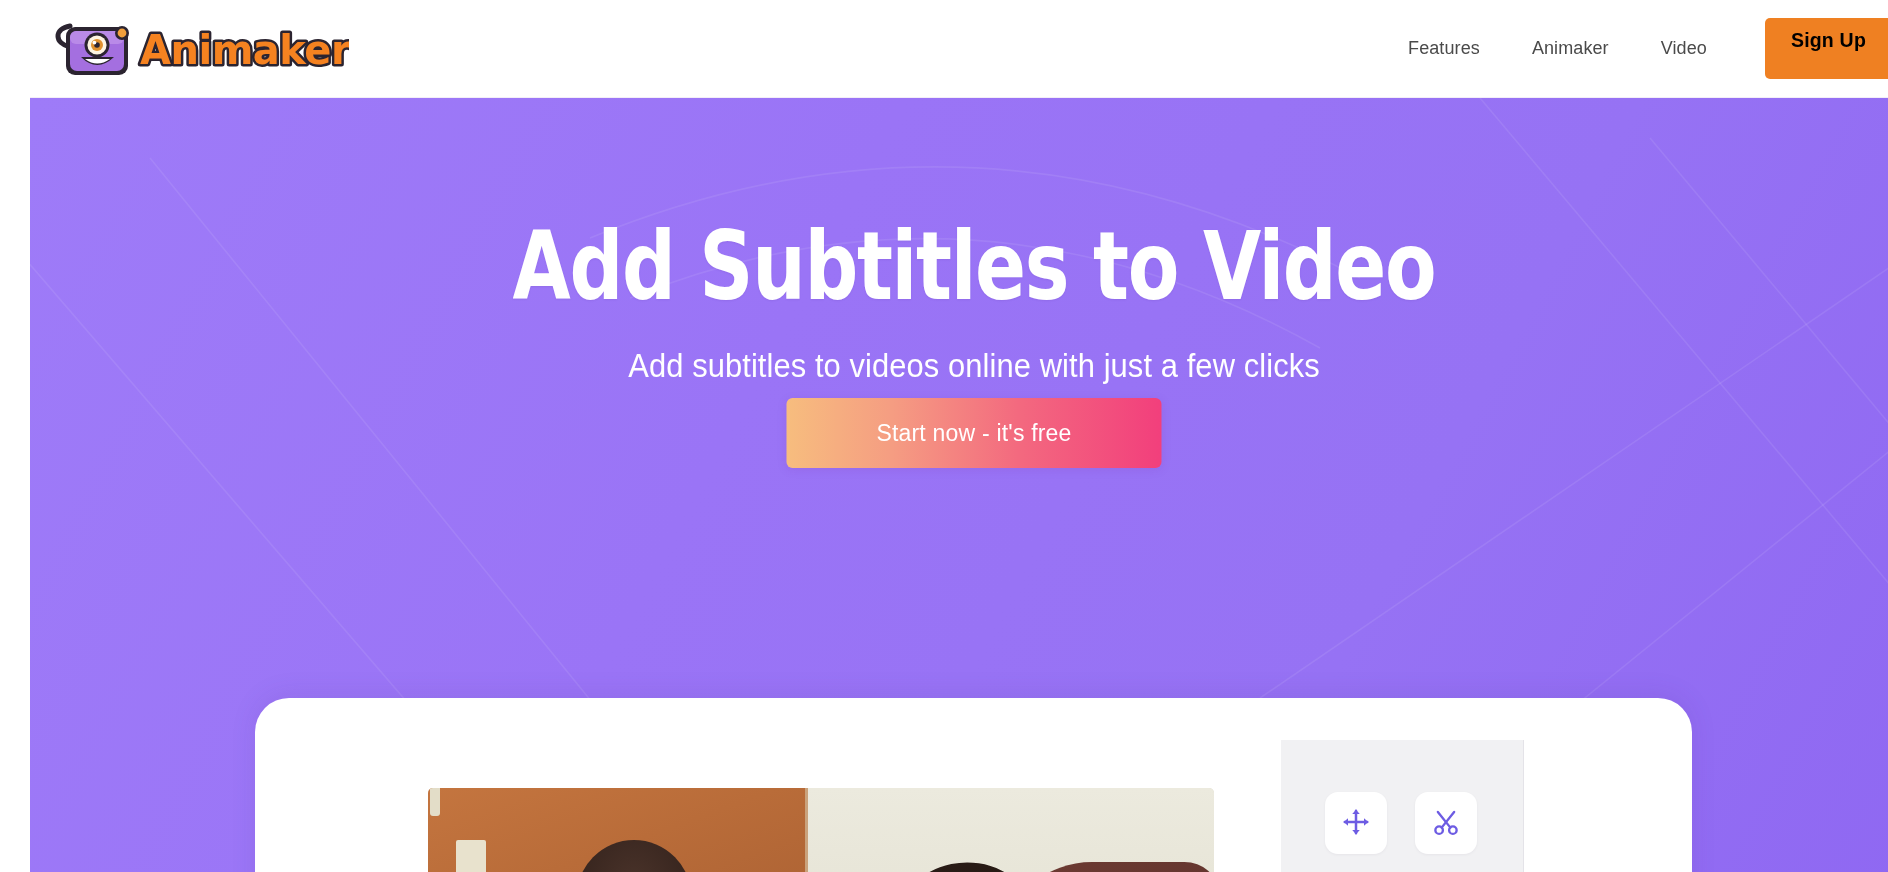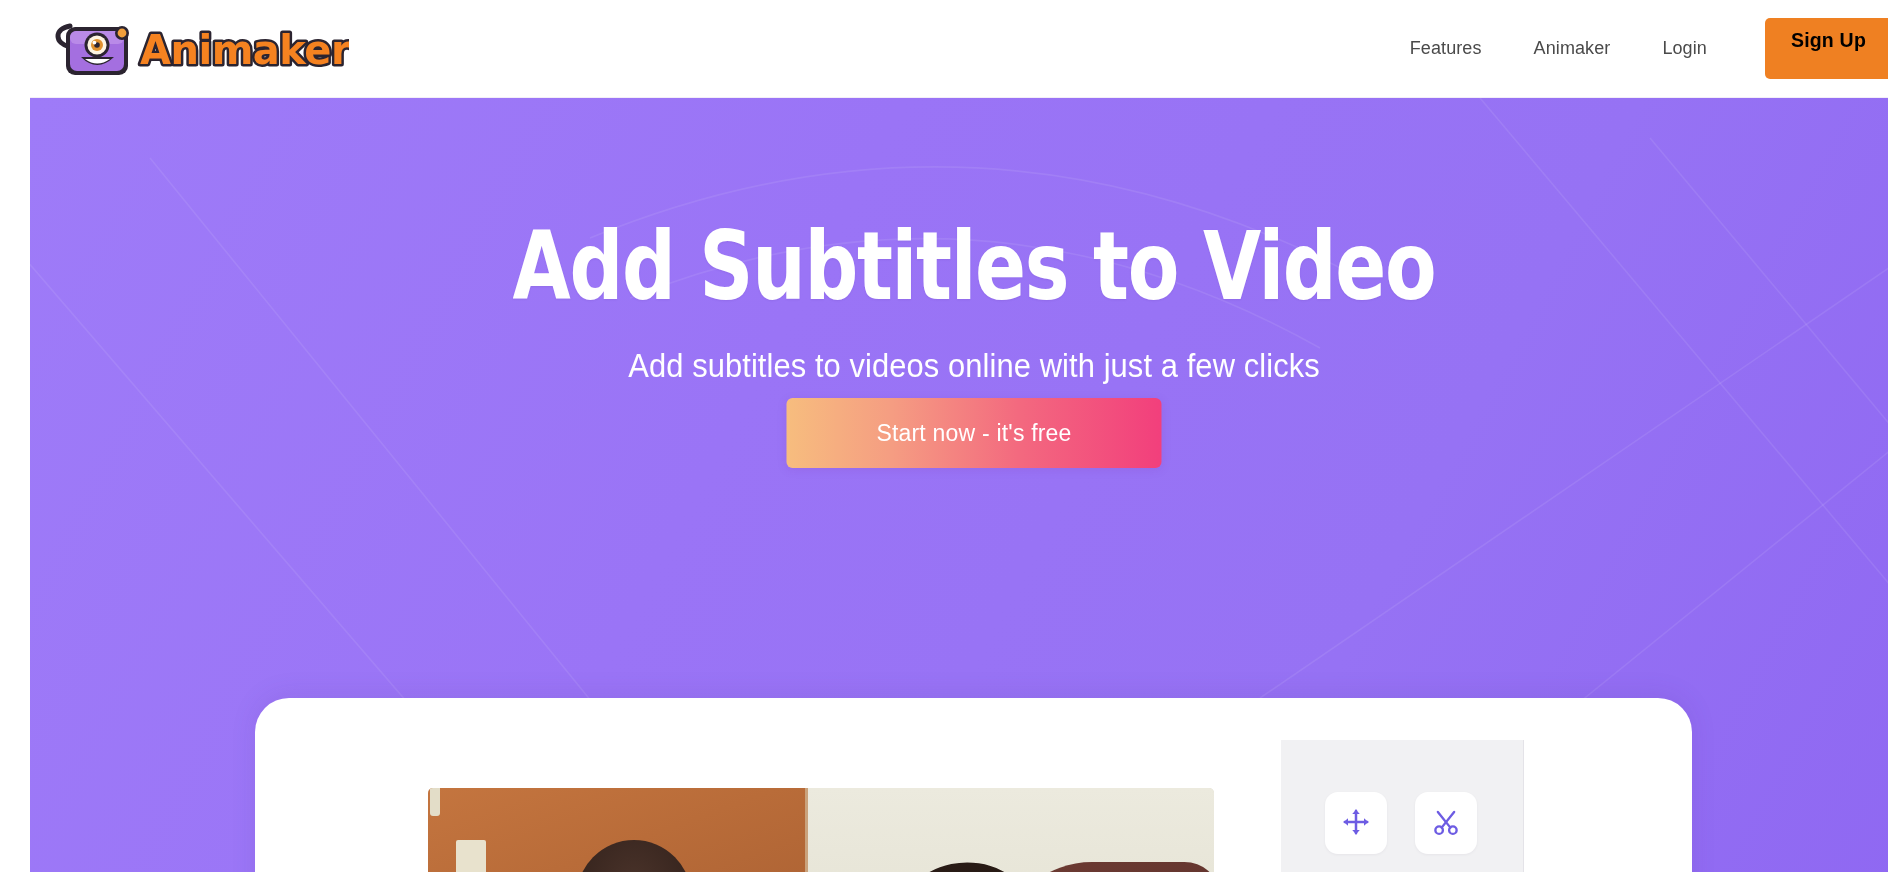--- a/index.html
+++ b/index.html
@@ -296,21 +296,21 @@
           <path d="M41 42 Q53 51, 66 42 Z" fill="#ffffff"></path>
 
           <text x="96" y="47" font-family="DejaVu Sans, sans-serif" font-size="40" font-weight="700" fill="#f58220" stroke="#2b2430" stroke-width="5" paint-order="stroke" stroke-linejoin="round" letter-spacing="-0.5">Animaker</text>
         </svg>
       </span>
     </a>
 
     <nav class="nav">
       <a class="nav-link">Features</a>
       <a class="nav-link">Animaker</a>
-      <a class="nav-link">Login</a>
+      <a class="nav-link">Video</a>
       <button class="signup-btn">Sign Up</button>
     </nav>
   </header>
 
   <section class="hero">
 
     <svg class="hero-deco" width="1888" height="774" viewBox="0 0 1888 774" aria-hidden="true">
       <g stroke="#ffffff" stroke-opacity="0.085" fill="none" stroke-width="1.6">
         <path d="M560 140 Q 950 -20 1330 180"></path>
         <path d="M600 200 Q 950 60 1290 250"></path>

